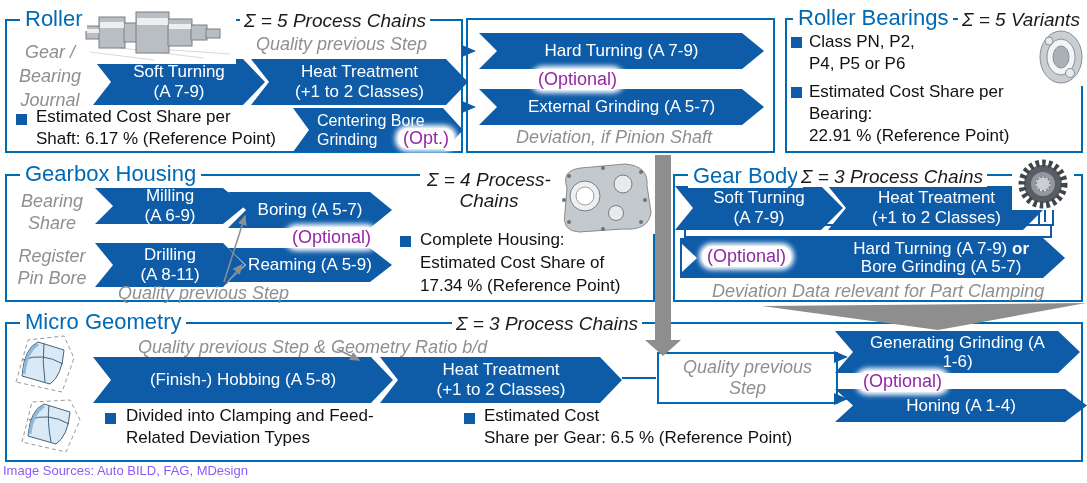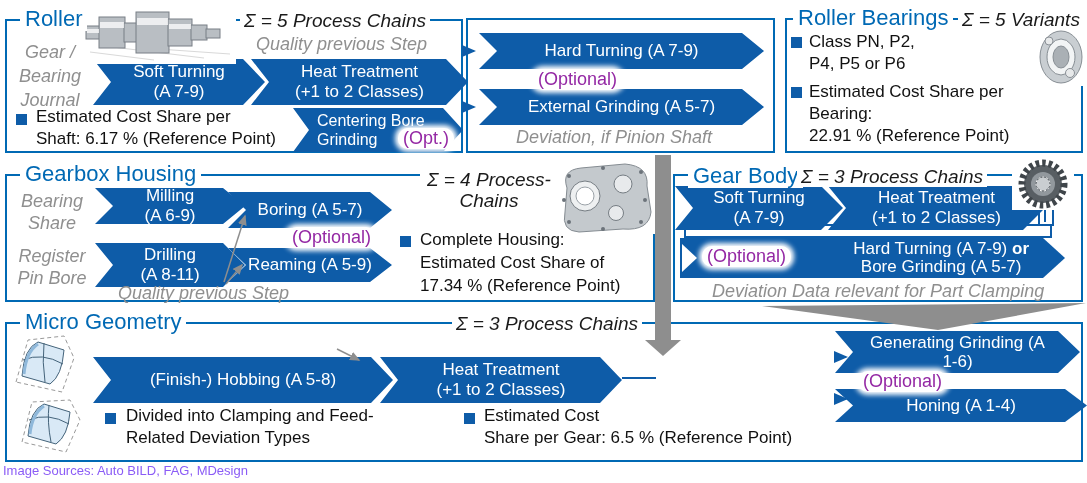--- a/index.html
+++ b/index.html
@@ -197,38 +197,43 @@
     <div class="opt" style="left:22px;top:8px">(Optional)</div>
     <div style="position:absolute;right:36px;top:2px;text-align:center;line-height:18px">
       <div><span>Hard Turning (A 7-9)</span> <span style="font-weight:bold">or</span></div>
       <div>Bore Grinding (A 5-7)</div>
     </div>
   </div>
   <div class="gnote" style="left:712px;top:280px">Deviation Data relevant for Part Clamping</div>
 
   <div class="title" style="left:20px;top:310px">Micro Geometry</div>
   <div class="sigma" style="left:452px;top:313px">Σ = 3 Process Chains</div>
+  <div class="gnote" style="left:138px;top:336px">Quality previous Step &amp; Geometry Ratio b/d</div>
   <svg class="img" style="left:8px;top:330px" width="72" height="66" viewBox="0 0 72 66">
     <path d="M8 52 L20 10 L56 6 L66 28 L54 62 Z" fill="#ffffff" stroke="#999" stroke-dasharray="4 3"></path>
     <path d="M14 46 Q16 18 30 12 L56 20 Q54 46 42 54 Z" fill="#d9e9f6" stroke="#44637a"></path>
     <path d="M15 30 Q34 22 55 34 M36 13 Q34 32 37 52" fill="none" stroke="#44637a"></path>
     <path d="M16 44 Q18 22 30 14" fill="none" stroke="#8fb8da" stroke-width="3"></path>
   </svg>
   <svg class="img" style="left:16px;top:394px" width="68" height="62" viewBox="0 0 68 62">
     <path d="M6 48 L16 8 L54 6 L64 26 L50 58 Z" fill="#ffffff" stroke="#999" stroke-dasharray="4 3"></path>
     <path d="M12 42 Q14 16 28 10 L54 18 Q52 42 40 50 Z" fill="#d9e9f6" stroke="#44637a"></path>
     <path d="M13 26 Q32 18 53 30 M33 11 Q31 28 35 48" fill="none" stroke="#44637a"></path>
     <path d="M14 40 Q16 20 28 12" fill="none" stroke="#8fb8da" stroke-width="3"></path>
   </svg>
   <div class="chev" style="left:93px;top:357px;width:300px;height:46px">
     <div>(Finish-) Hobbing (A 5-8)</div>
   </div>
   <div class="chev" style="left:380px;top:357px;width:242px;height:46px">
     <div>Heat Treatment</div>
     <div>(+1 to 2 Classes)</div>
+  </div>
+  <div style="position:absolute;left:657px;top:352px;width:181px;height:52px;border:2px solid #0069b4;background:#fff;box-sizing:border-box;z-index:9;display:flex;flex-direction:column;align-items:center;justify-content:center;font-style:italic;color:#8f8f8f;font-size:18px;line-height:21px">
+    <div>Quality previous</div>
+    <div>Step</div>
   </div>
   <div class="chev halo" style="left:835px;top:331px;width:245px;height:42px;line-height:19px;z-index:11">
     <div>Generating Grinding (A</div>
     <div>1-6)</div>
   </div>
   <div class="opt" style="left:858px;top:371px">(Optional)</div>
   <div class="chev halo" style="left:835px;top:389px;width:252px;height:33px;z-index:11">
     <div>Honing (A 1-4)</div>
   </div>
   <div class="sq" style="left:105px;top:413px"></div>

